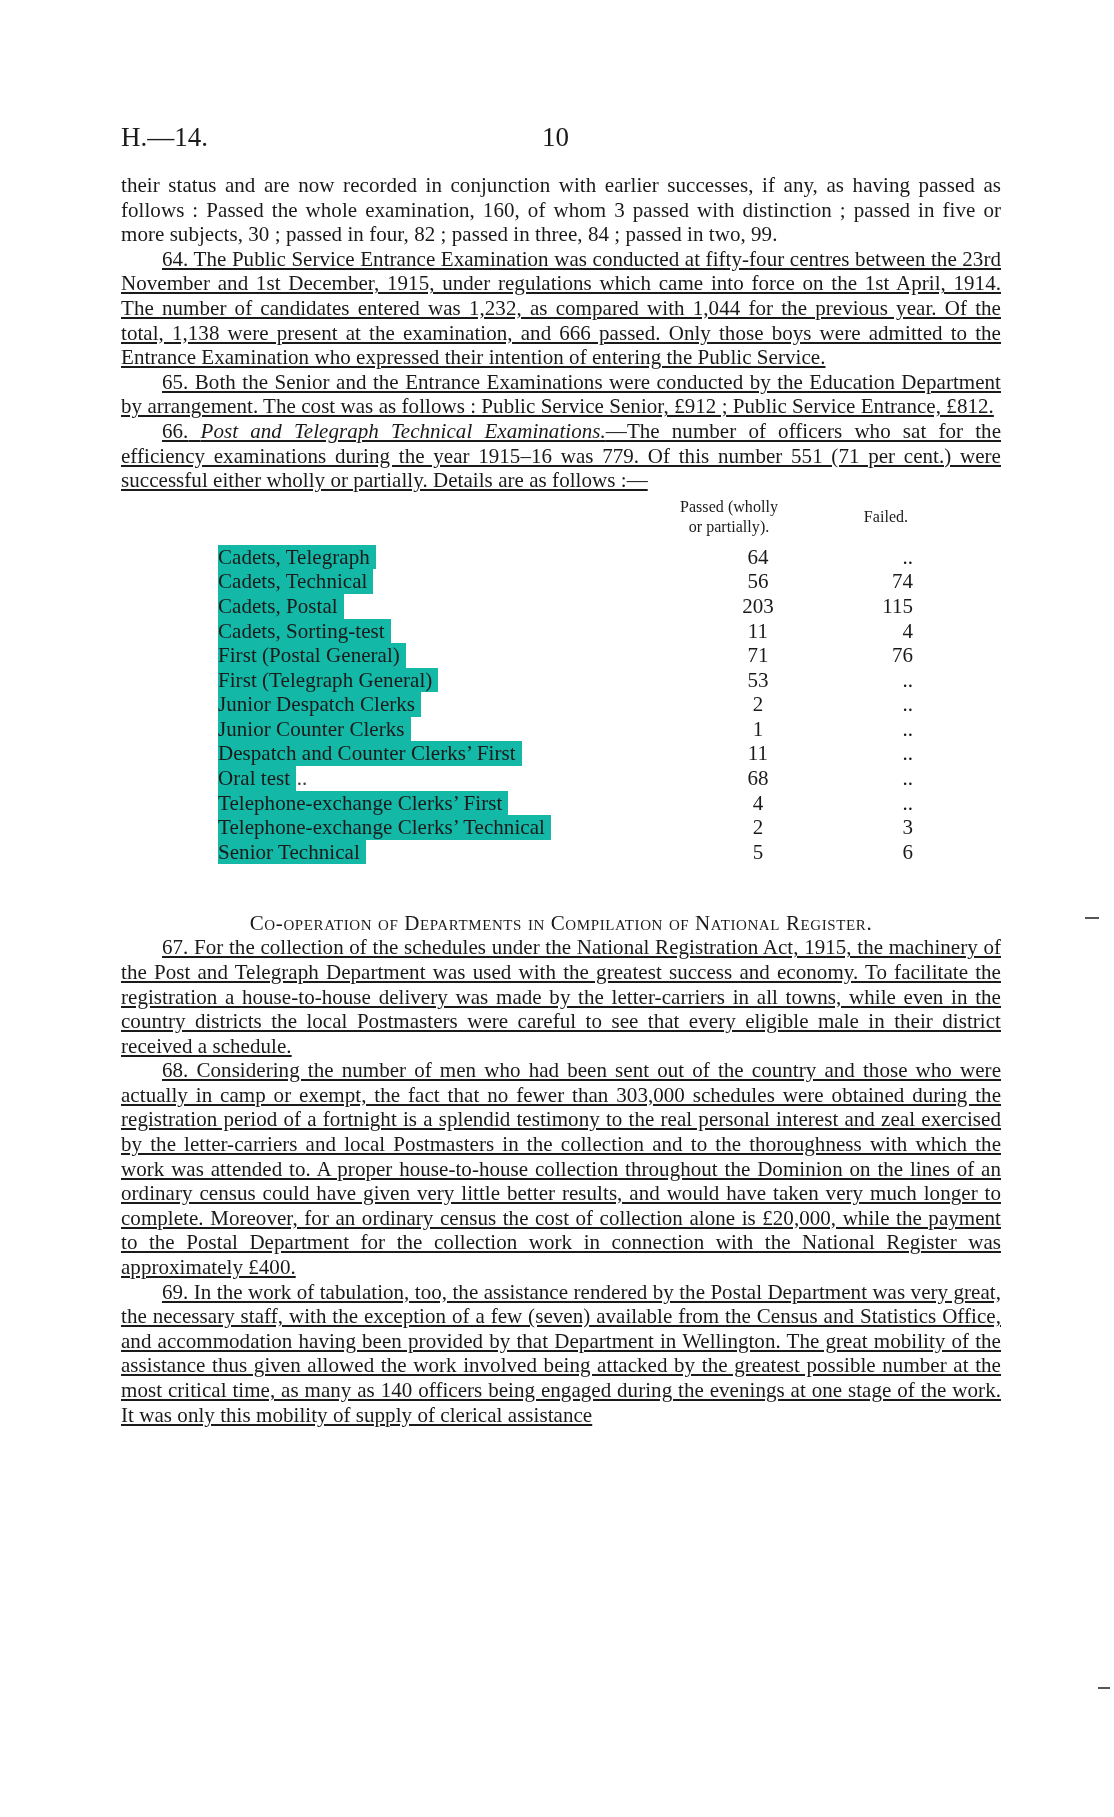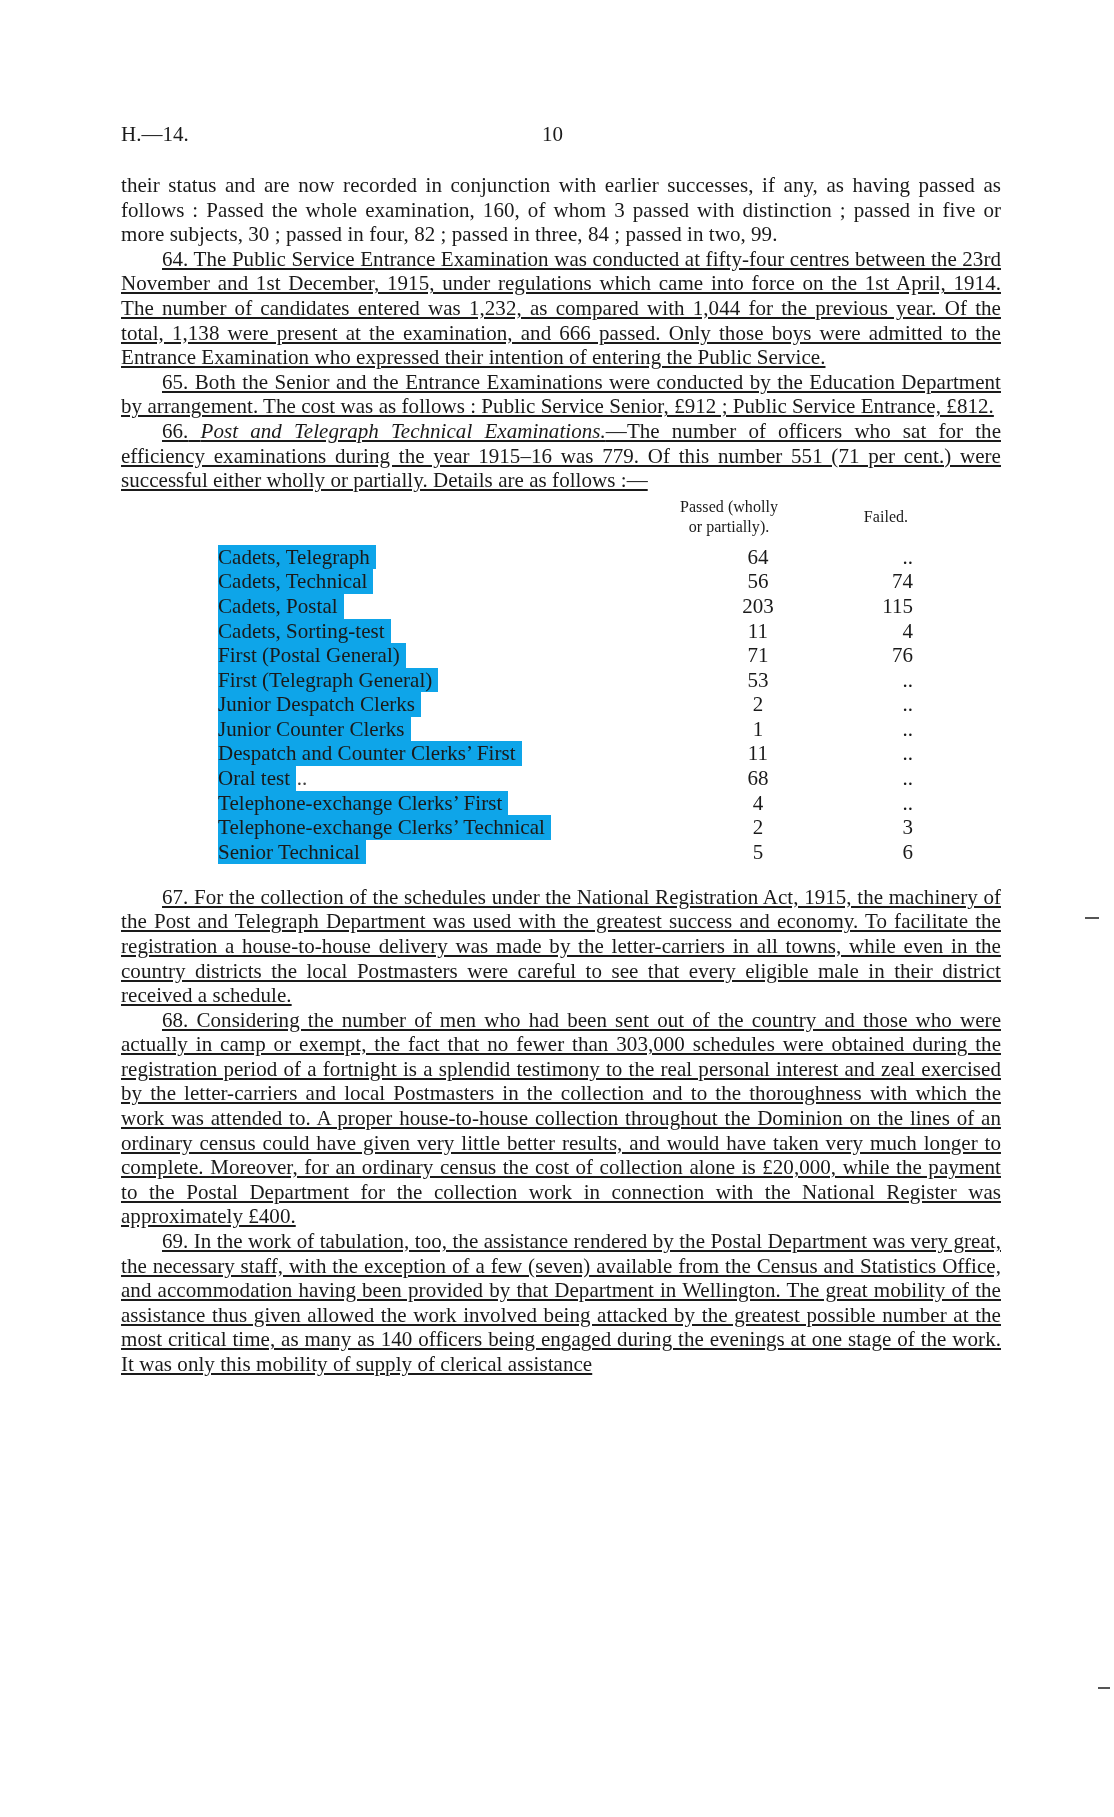--- a/index.html
+++ b/index.html
@@ -4,21 +4,21 @@
 <style>
   html, body { margin: 0; padding: 0; background: #ffffff; }
   body {
     width: 1114px; height: 1817px; position: relative; overflow: hidden;
     font-family: "DejaVu Serif", "Liberation Serif", serif;
     color: #1a1a1a;
   }
   .page { position: absolute; left: 121px; top: 0; width: 880px; }
   .running-head {
     position: absolute; top: 122px; left: 0; width: 880px; height: 26px;
-    font-family: "Liberation Serif", serif; font-size: 21px;
+    font-family: "Liberation Serif", serif; font-size: 27px;
   }
   .running-head .left { position: absolute; left: 0; top: 0; }
   .running-head .center { position: absolute; left: 421px; top: 0; }
   .body-text {
     position: absolute; top: 173px; left: 0; width: 880px;
     font-family: "Liberation Serif", serif;
     font-size: 21px; line-height: 24.6px;
     text-align: justify; letter-spacing: 0.05px;
   }
   .body-text p { margin: 0; }
@@ -26,21 +26,21 @@
   .lead-in { font-style: italic; }
   .table-wrap { position: relative; width: 880px; height: 392px; }
   .tbl-head {
     position: absolute; top: 4px; font-size: 16px; line-height: 20px;
     text-align: center; font-family: "Liberation Serif", serif;
   }
   .tbl-head.passed { left: 533px; width: 150px; }
   .tbl-head.failed { left: 715px; width: 100px; top: 14px; text-align: center; }
   .tbl-rows { position: absolute; top: 52px; left: 97px; width: 700px; }
   .tbl-row { position: relative; height: 24.6px; white-space: nowrap; }
-  .tbl-row .label { position: absolute; left: 0; top: 0; background: #0ea5e9; padding-right: 6px; }
+  .tbl-row .label { position: absolute; left: 0; top: 0; background: #14b8a6; padding-right: 6px; }
   .tbl-row .leaders {
     position: absolute; left: 0; top: 0; width: 455px; overflow: hidden;
     color: #444; letter-spacing: 0px; white-space: nowrap;
   }
   .tbl-row .passed { position: absolute; right: 130px; top: 0; text-align: center; width: 60px; }
   .tbl-row .failed { position: absolute; right: 5px; top: 0; text-align: right; width: 60px; }
   .section-title {
     margin: 26px 0 0 0; text-align: center; font-variant: small-caps;
     font-size: 21px; letter-spacing: 0.6px;
   }
@@ -145,20 +145,21 @@
           </div>
           <div class="tbl-row">
             <span class="leaders">..          ..          ..          ..          ..          ..</span>
             <span class="label">Senior Technical</span>
             <span class="passed">5</span>
             <span class="failed">6</span>
           </div>
         </div>
     </div>
 
+    <div class="section-title">Co-operation of Departments in Compilation of National Register.</div>
     <p class="indent">67. For the collection of the schedules under the National Registration Act, 1915, the machinery of the Post and Telegraph Department was used with the greatest success and economy. To facilitate the registration a house-to-house delivery was made by the letter-carriers in all towns, while even in the country districts the local Postmasters were careful to see that every eligible male in their district received a schedule.</p>
     <p class="indent">68. Considering the number of men who had been sent out of the country and those who were actually in camp or exempt, the fact that no fewer than 303,000 schedules were obtained during the registration period of a fortnight is a splendid testimony to the real personal interest and zeal exercised by the letter-carriers and local Postmasters in the collection and to the thoroughness with which the work was attended to. A proper house-to-house collection throughout the Dominion on the lines of an ordinary census could have given very little better results, and would have taken very much longer to complete. Moreover, for an ordinary census the cost of collection alone is £20,000, while the payment to the Postal Department for the collection work in connection with the National Register was approximately £400.</p>
     <p class="indent">69. In the work of tabulation, too, the assistance rendered by the Postal Department was very great, the necessary staff, with the exception of a few (seven) available from the Census and Statistics Office, and accommodation having been provided by that Department in Wellington. The great mobility of the assistance thus given allowed the work involved being attacked by the greatest possible number at the most critical time, as many as 140 officers being engaged during the evenings at one stage of the work. It was only this mobility of supply of clerical assistance</p>
   </div>
 </div>
 
 <div class="margin-mark" style="left:1085px; top:917px;"></div>
 <div class="margin-mark" style="left:1098px; top:1687px; width:12px;"></div>
 
 </body></html>

